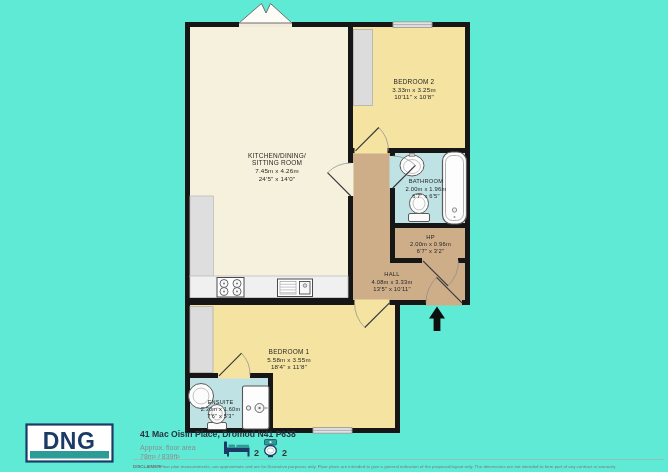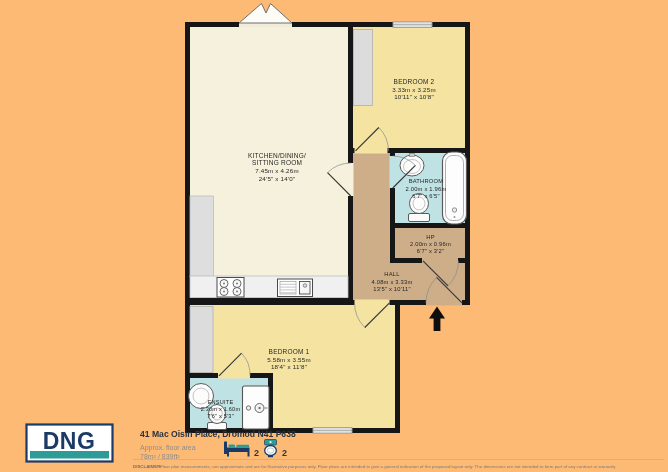--- a/index.html
+++ b/index.html
@@ -1,16 +1,16 @@
 <!DOCTYPE html>
 <html><head>
 <meta charset="utf-8">
 <style>
   html,body{margin:0;padding:0;background:#ffffff;}
-  #stage{position:relative;width:668px;height:472px;background:#fdba74;overflow:hidden;
+  #stage{position:relative;width:668px;height:472px;background:#5eead4;overflow:hidden;
          font-family:"Liberation Sans", sans-serif;}
   svg{display:block;}
   text{font-family:"Liberation Sans", sans-serif;}
 </style>
 </head>
 <body>
 
 <div id="stage">
 <svg width="668" height="472" viewBox="0 0 668 472">
 

